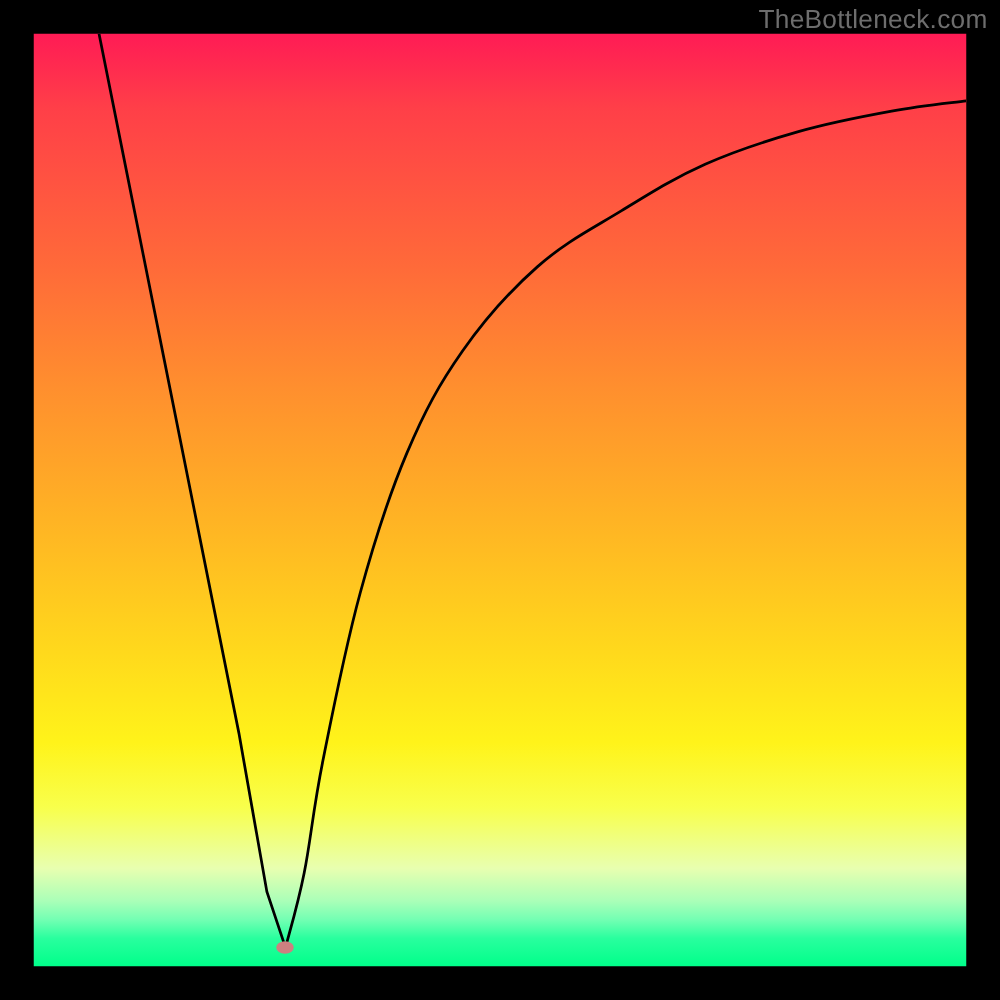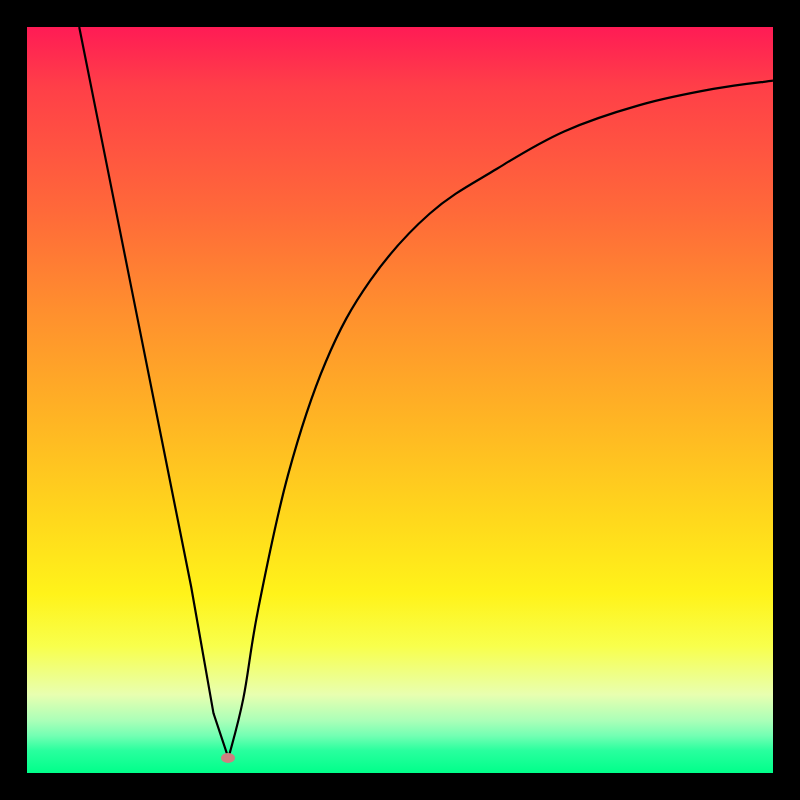--- a/index.html
+++ b/index.html
@@ -69,13 +69,14 @@
 </head>
 <body>
 
 <div class="outer">
   <div class="plot">
     <svg class="curve" viewBox="0 0 100 100" preserveAspectRatio="none">
       <path d="M7.00 0.00 L10.00 15.00 L14.00 35.00 L18.00 55.00 L22.00 75.00 L25.00 92.00 L27.00 98.00 C 27.36 96.56, 28.28 93.60, 29.00 90.00 C 29.72 86.40, 29.92 83.40, 31.00 78.00 C 32.08 72.60, 33.38 65.94, 35.00 60.00 C 36.62 54.06, 38.02 49.68, 40.00 45.00 C 41.98 40.32, 43.48 37.60, 46.00 34.00 C 48.52 30.40, 50.94 27.70, 54.00 25.00 C 57.06 22.30, 59.76 20.98, 63.00 19.00 C 66.24 17.02, 68.58 15.53, 72.00 14.00 C 75.42 12.47, 78.40 11.53, 82.00 10.50 C 85.60 9.47, 88.76 8.89, 92.00 8.30 C 95.24 7.71, 98.56 7.40, 100.00 7.20" fill="none" stroke="#000000" stroke-width="0.314" vector-effect="non-scaling-stroke" style="stroke-width: 2.2px;"></path>
     </svg>
     <div class="marker" style="left: 27%; top: 98%;"></div>
   </div>
+  <div class="watermark">TheBottleneck.com</div>
 </div>
 
 </body></html>

